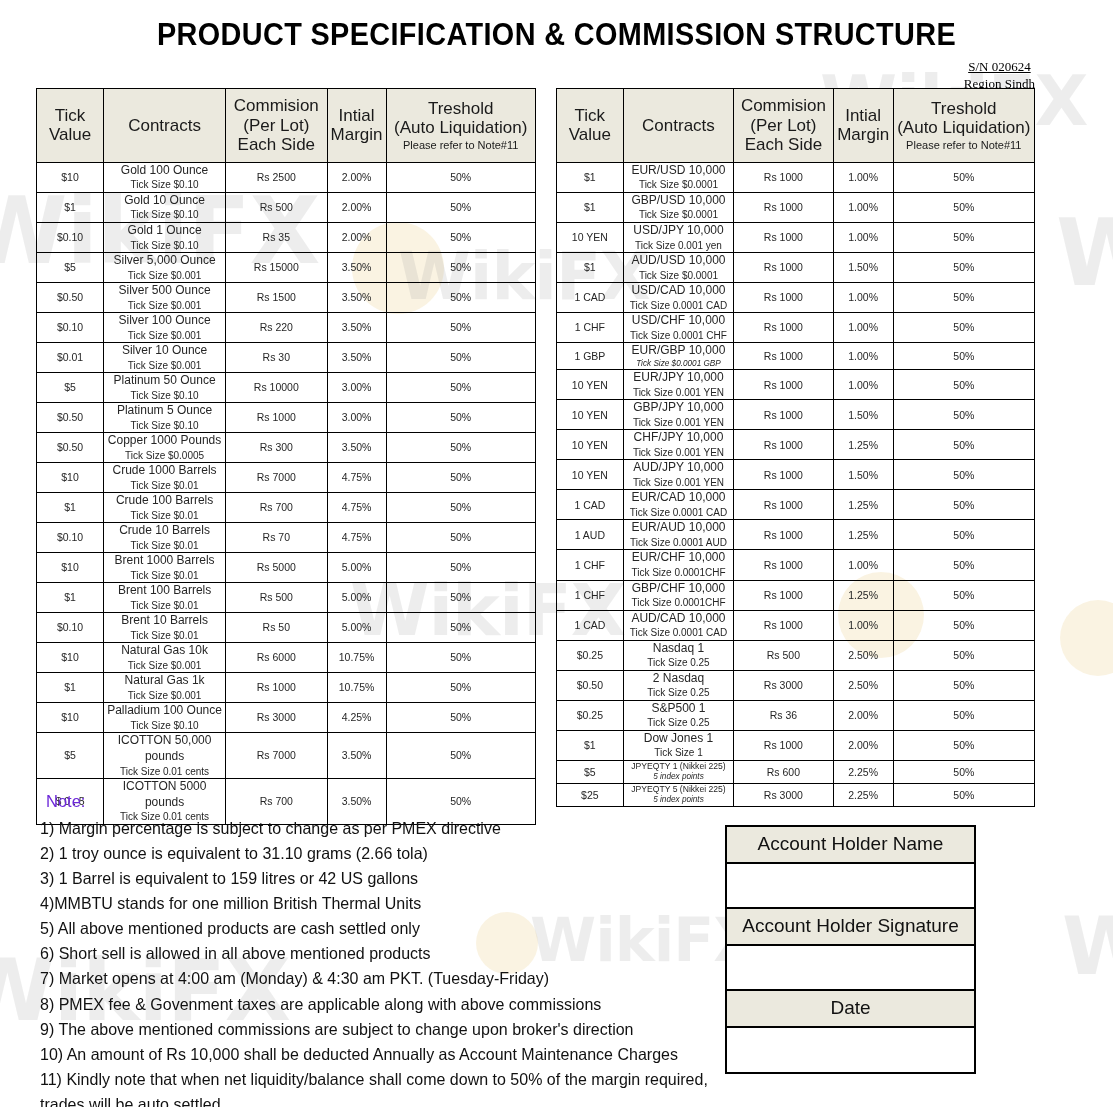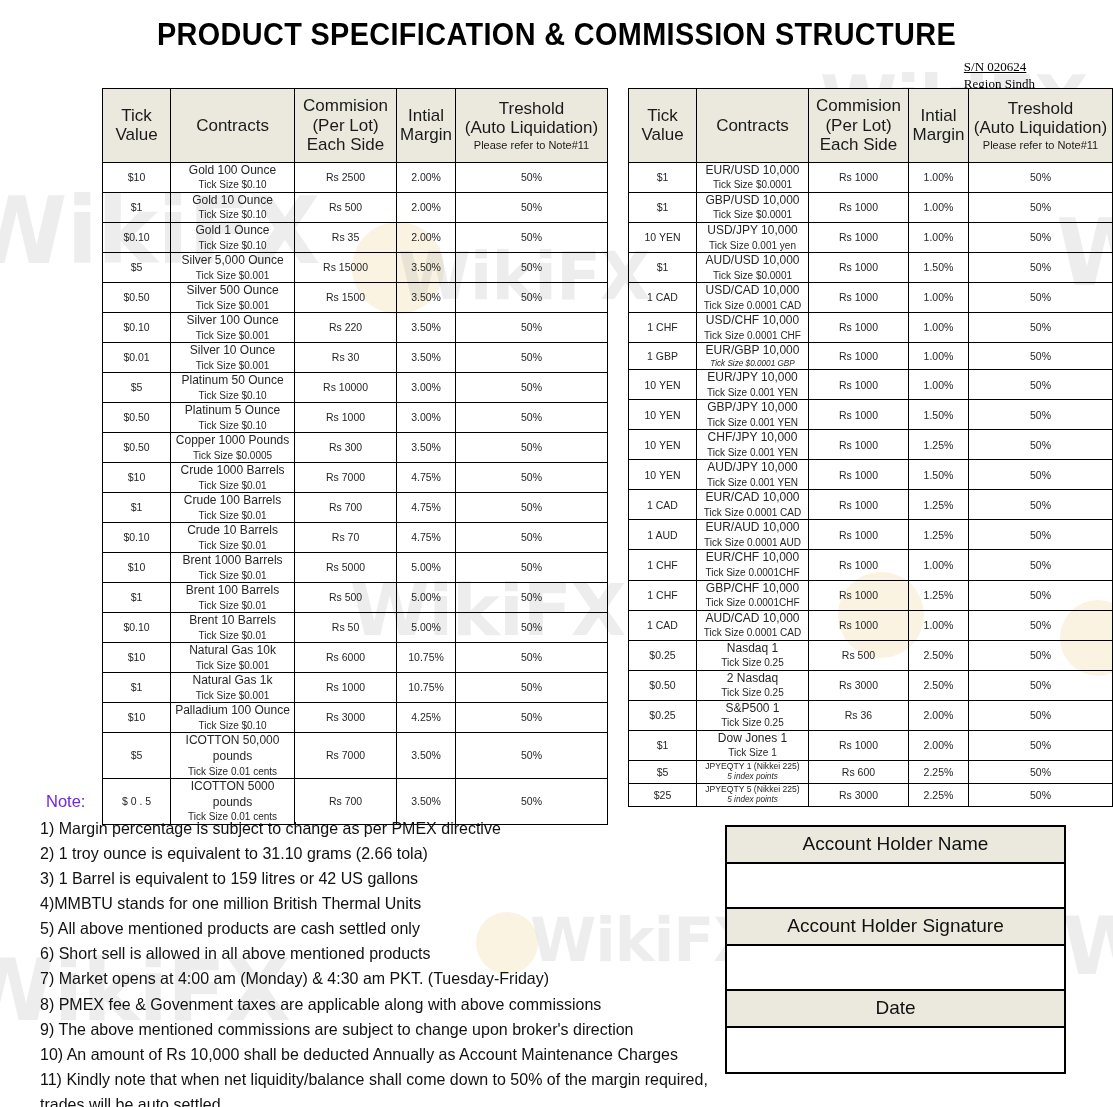--- a/index.html
+++ b/index.html
@@ -47,37 +47,37 @@
     padding-top: 17px;
     color: #000;
     transform: scaleX(0.93);
   }
 
   
   .serial {
     position: absolute;
     right: 78px;
     top: 58px;
-    text-align: left;
+    text-align: center;
     font-family: "Liberation Serif", serif;
     font-size: 13px;
     line-height: 1.32;
     color: #000;
     z-index: 6;
   }
   .serial div { text-decoration: underline; }
 
   
   .tables {
     position: absolute;
     top: 88px;
     left: 0;
-    width: 1113px;
+    width: 1035px;
     display: flex;
-    justify-content: flex-end;
+    justify-content: space-between;
     z-index: 6;
   }
   .tbl-wrap-left { margin-left: 36px; }
   .tbl-wrap-right { margin-left: 20px; }
 
   table.spec {
     border-collapse: collapse;
     background: transparent;
   }
   table.spec td, table.spec th {
@@ -156,21 +156,21 @@
     transform: scaleX(0.97);
     transform-origin: left center;
     white-space: nowrap;
   }
 
   
   .sigbox {
     position: absolute;
     left: 725px;
     top: 825px;
-    width: 341px;
+    width: 251px;
     border: 2.3px solid #000;
     z-index: 6;
     background: #fff;
   }
   .sig-label {
     background: #ebe9de;
     text-align: center;
     font-size: 19px;
     padding: 6px 0 7px;
     border-bottom: 2.3px solid #000;

